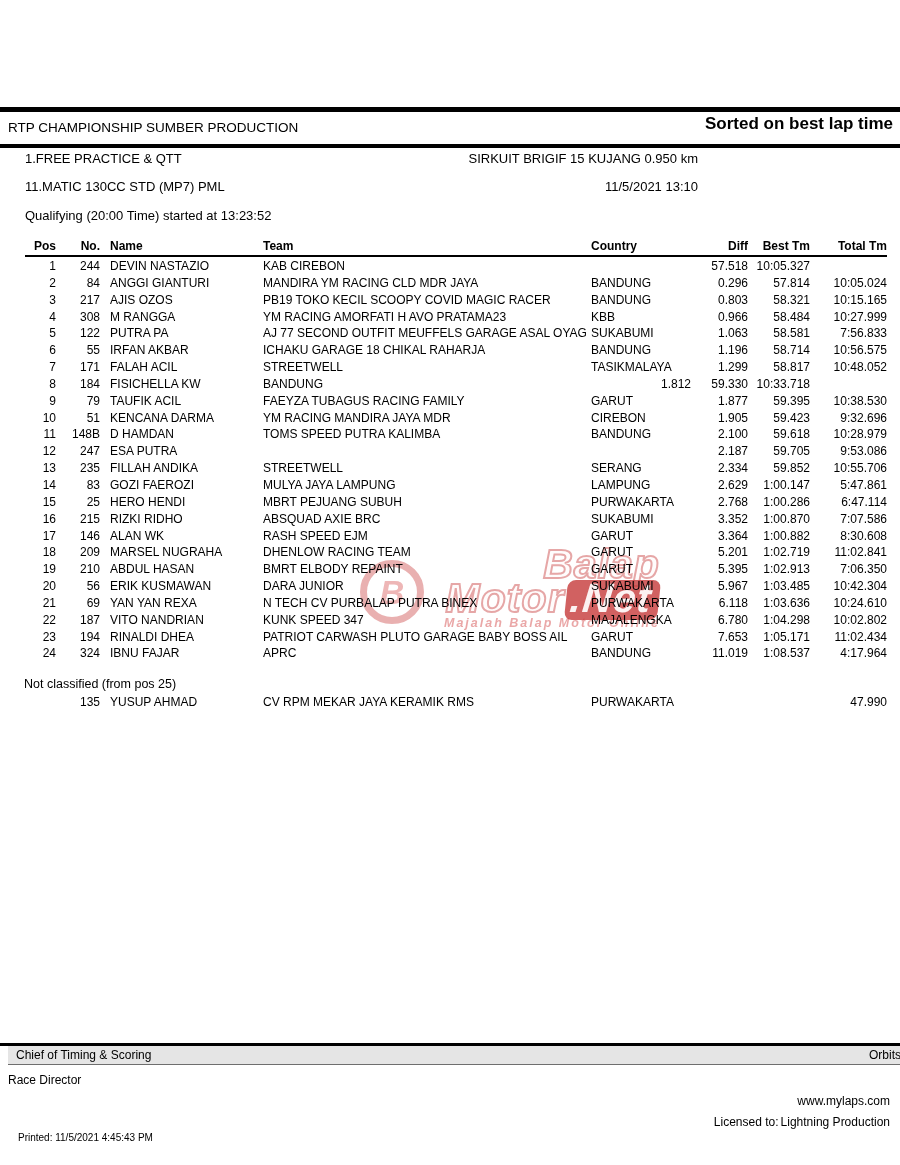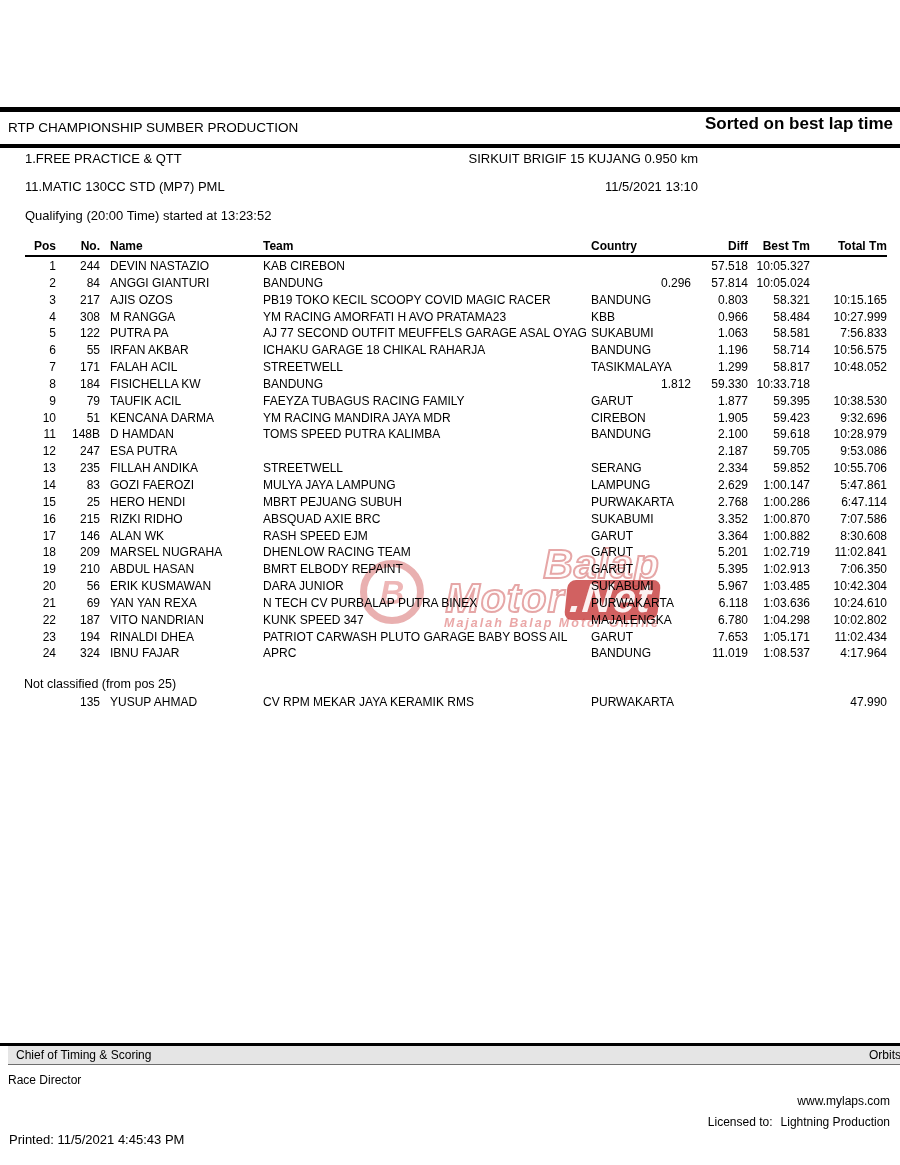--- a/index.html
+++ b/index.html
@@ -50,22 +50,22 @@
 
   
   .foot-line{position:absolute;left:0;top:1043px;width:900px;height:3px;background:#000;}
   .foot-bar{position:absolute;left:8px;top:1046px;width:900px;height:19px;background:#e5e5e5;
             border-bottom:1px solid #6e6e6e;box-sizing:border-box;font-size:12px;line-height:19px;}
   .foot-bar .left{position:absolute;left:8px;}
   .foot-bar .right{position:absolute;right:7px;}
   .race-director{left:8px;top:1073px;font-size:12px;}
   .website{right:10px;top:1094px;font-size:12px;}
   .licensed{right:10px;top:1115px;font-size:12px;}
-  .licensed .val{margin-left:8px;}
-  .printed{left:9px;top:1132px;font-size:13px;}
+  .licensed .val{margin-left:2px;}
+  .printed{left:18px;top:1132px;font-size:10px;}
 </style>
 </head>
 <body>
 
 <div class="page">
 
   <div class="top-bar"></div>
   <div class="abs mast-title">RTP CHAMPIONSHIP SUMBER PRODUCTION</div>
   <div class="abs mast-sort">Sorted on best lap time</div>
   <div class="mast-line"></div>
@@ -95,20 +95,21 @@
         <div class="cell c-name">DEVIN NASTAZIO</div>
         <div class="cell c-country">KAB CIREBON</div>
         <div class="cell c-diff"></div>
         <div class="cell c-best">57.518</div>
         <div class="cell c-total">10:05.327</div>
       </div>
       <div class="trow">
         <div class="cell c-pos">2</div>
         <div class="cell c-no">84</div>
         <div class="cell c-name">ANGGI GIANTURI</div>
+        <div class="cell c-team">MANDIRA YM RACING CLD MDR JAYA</div>
         <div class="cell c-country">BANDUNG</div>
         <div class="cell c-diff">0.296</div>
         <div class="cell c-best">57.814</div>
         <div class="cell c-total">10:05.024</div>
       </div>
       <div class="trow">
         <div class="cell c-pos">3</div>
         <div class="cell c-no">217</div>
         <div class="cell c-name">AJIS OZOS</div>
         <div class="cell c-team">PB19 TOKO KECIL SCOOPY COVID MAGIC RACER</div>

